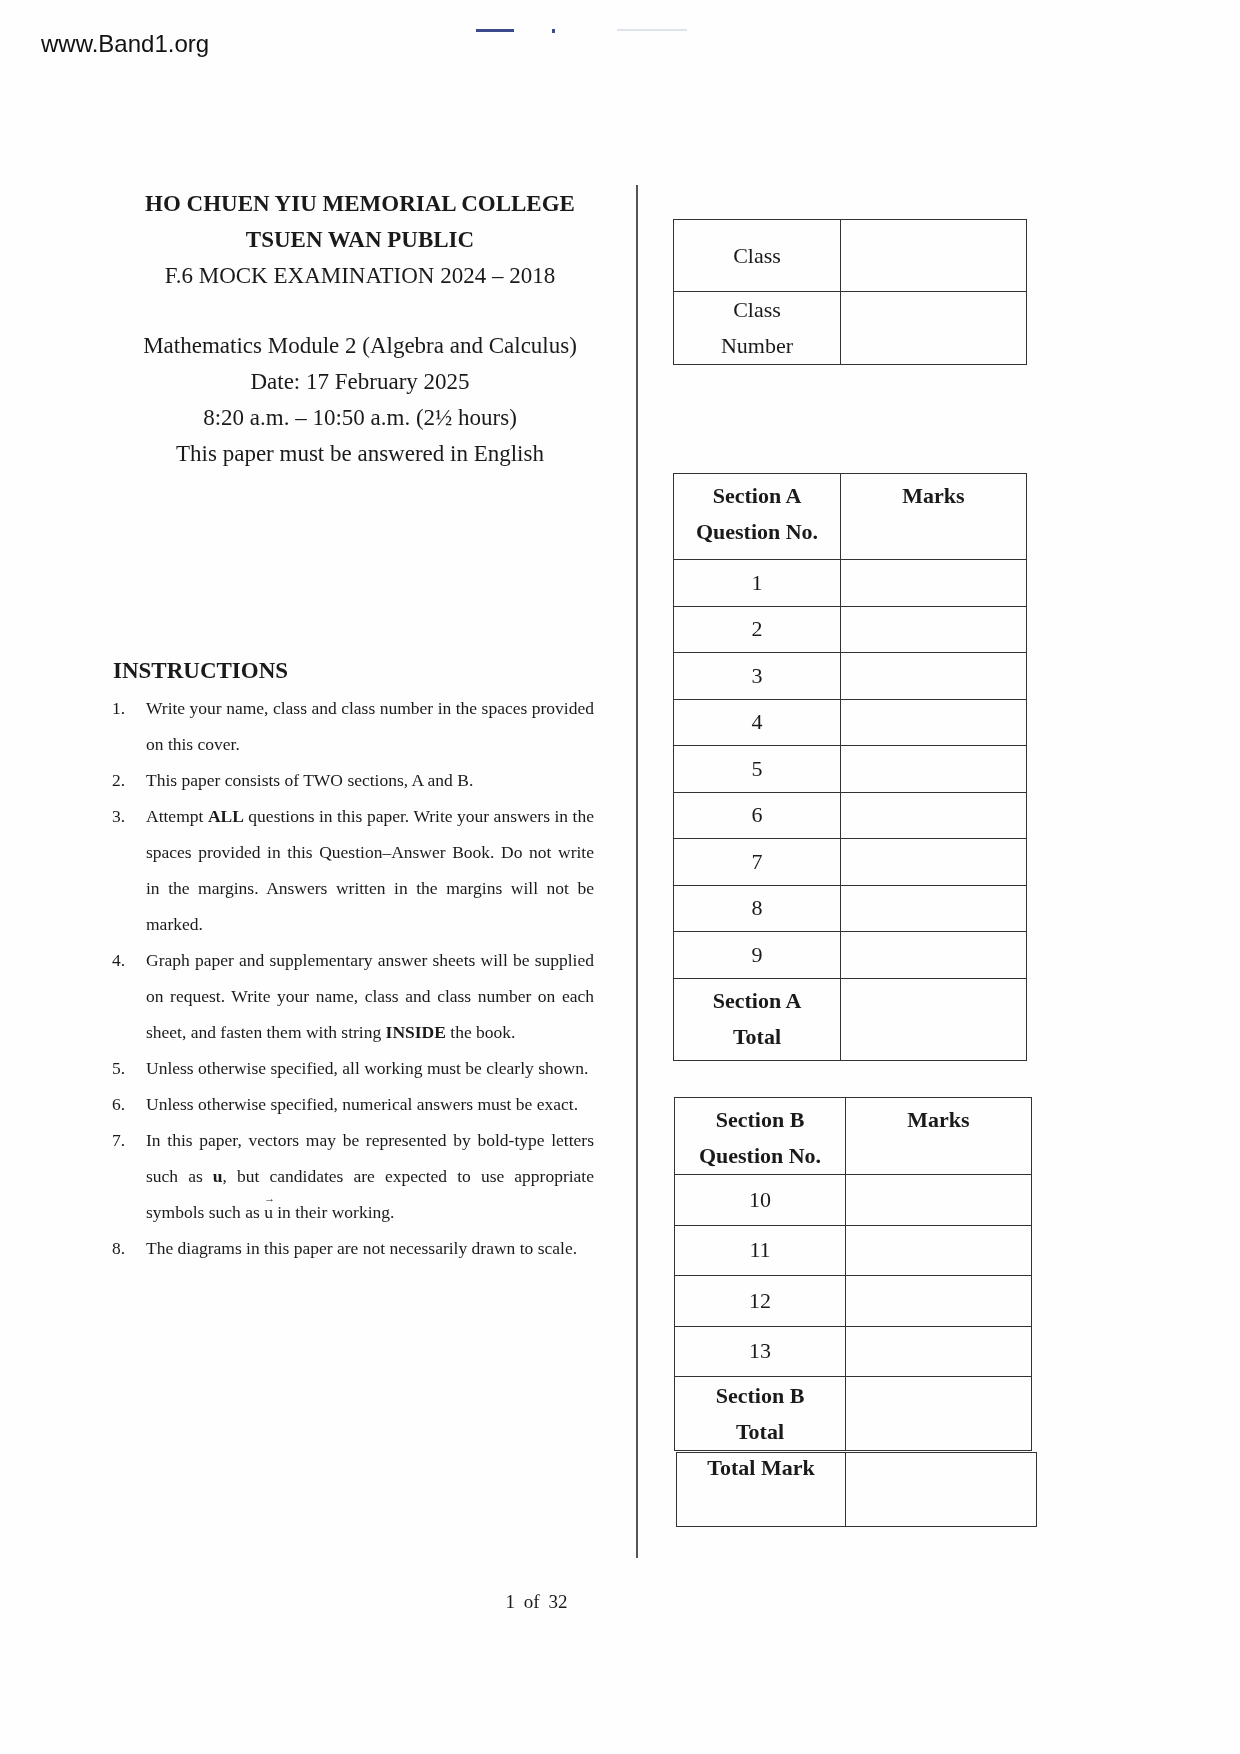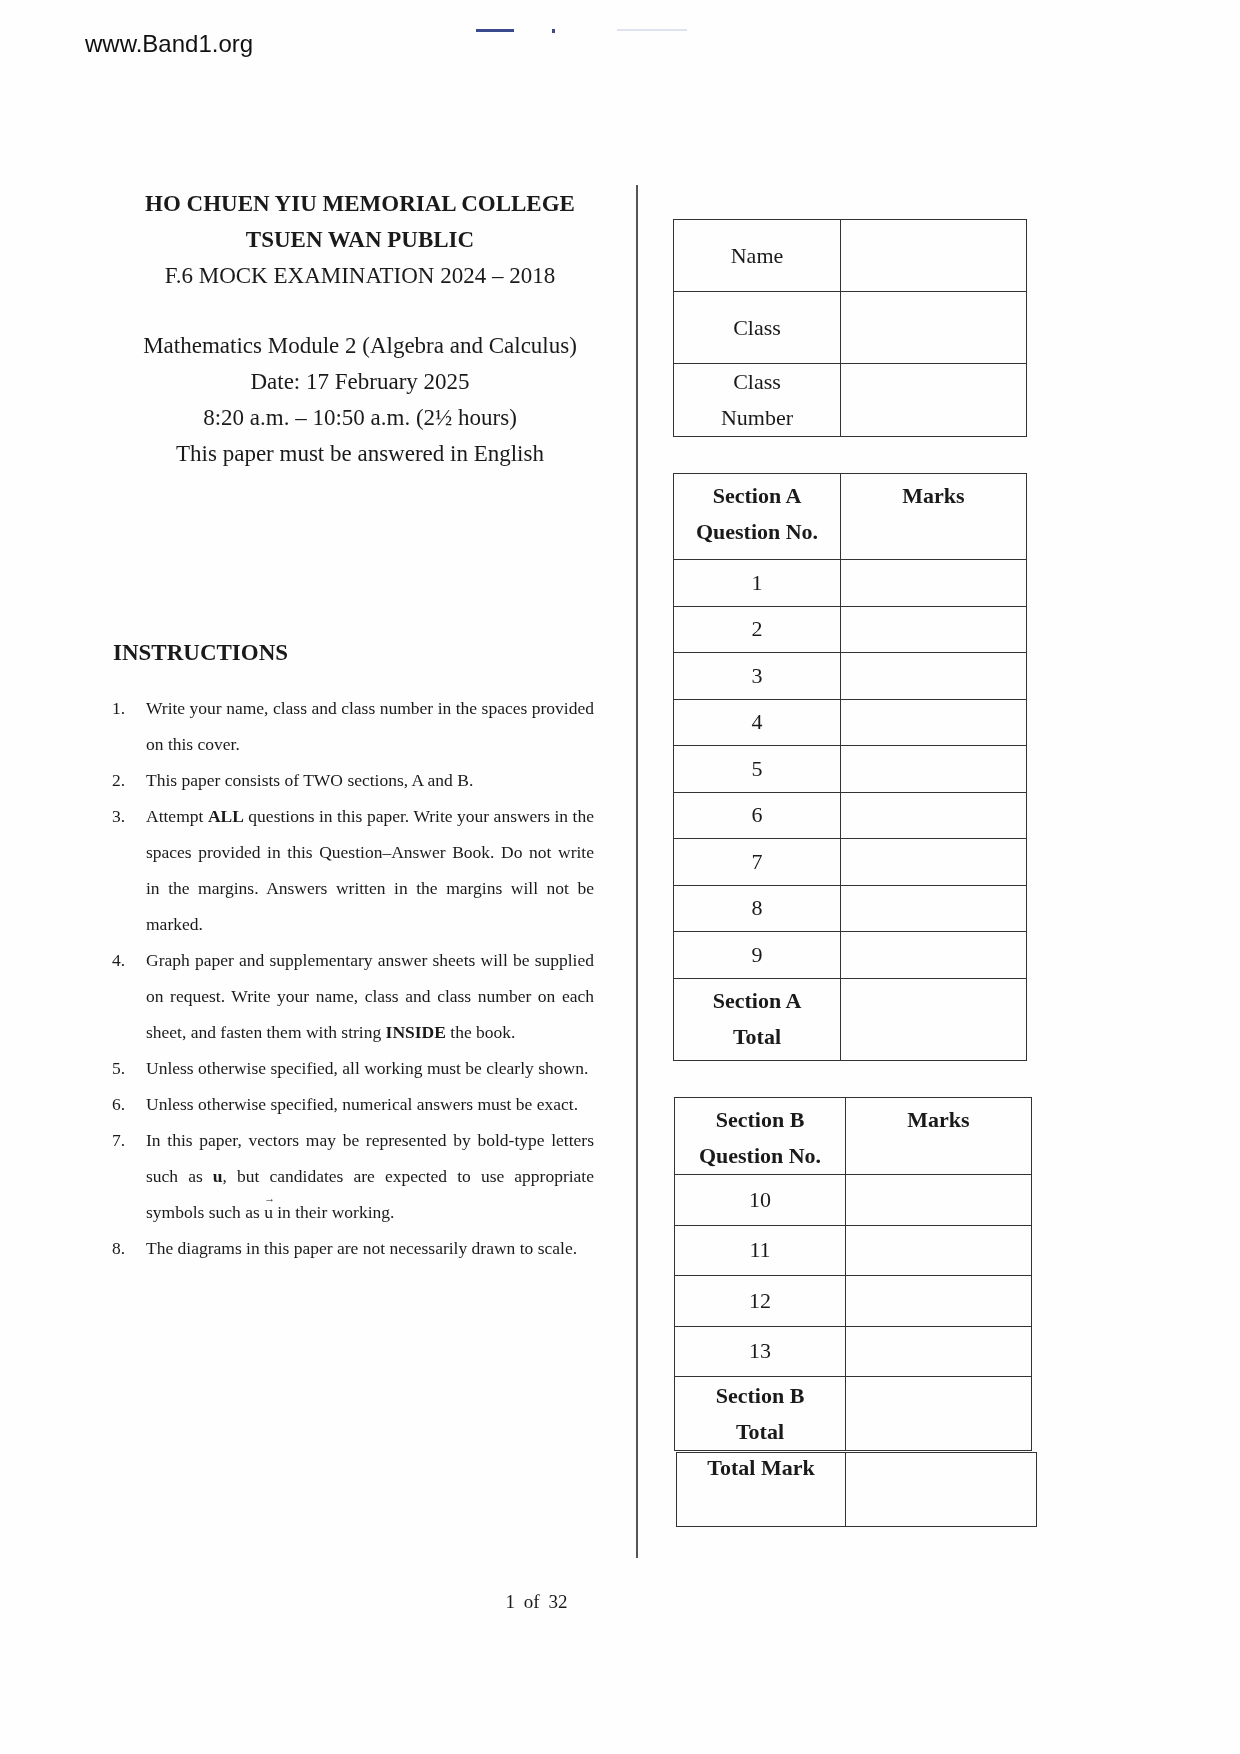--- a/index.html
+++ b/index.html
@@ -4,33 +4,33 @@
 <style>
   html, body { margin: 0; padding: 0; }
   body {
     width: 1240px; height: 1754px; position: relative; overflow: hidden;
     background: #fefefe; color: #1a1a1a;
     font-family: "Liberation Serif", "DejaVu Serif", serif;
   }
   .watermark {
     position: absolute; left: 41px; top: 30px;
     font-family: "Liberation Sans", "DejaVu Sans", sans-serif;
-    font-size: 24px; color: #111; margin-left: 44px;
+    font-size: 24px; color: #111;
   }
   .scan-mark { position: absolute; background: #3a4a8c; }
   .scan-mark.faint { background: #dfe3ee; }
 
   .left-col { position: absolute; left: 110px; top: 186px; width: 500px; }
   .hdr { text-align: center; font-size: 23px; line-height: 36px; }
   .hdr.bold { font-weight: bold; }
   .hdr.gap { margin-top: 34px; }
   .hdr.gap2 { }
 
   .instructions-title {
-    position: absolute; left: 113px; top: 640px;
+    position: absolute; left: 113px; top: 658px;
     font-size: 23px; font-weight: bold;
   }
   .instr-list {
     position: absolute; left: 112px; top: 690px; width: 482px;
     margin: 0; padding: 0; list-style: none;
     font-size: 17.5px; line-height: 36px;
   }
   .instr-list li { position: relative; padding-left: 34px; text-align: justify; text-align-last: left; }
   .instr-list .num { position: absolute; left: 0; top: 0; }
   .instr-list b { font-weight: bold; }
@@ -134,24 +134,20 @@
   <li>
     <span class="num">8.</span>
     <span>The diagrams in this paper are not necessarily drawn to scale.</span>
   </li>
 </ol>
 
 <div class="divider"></div>
 
 <table class="box" id="info-table">
   <tbody>
-      <tr>
-    <td class="lbl">Name</td>
-    <td class="val"></td>
-  </tr>
   <tr>
     <td class="lbl">Class</td>
     <td class="val"></td>
   </tr>
   <tr>
     <td class="lbl">
       <div>Class</div>
       <div>Number</div>
     </td>
     <td class="val"></td>

